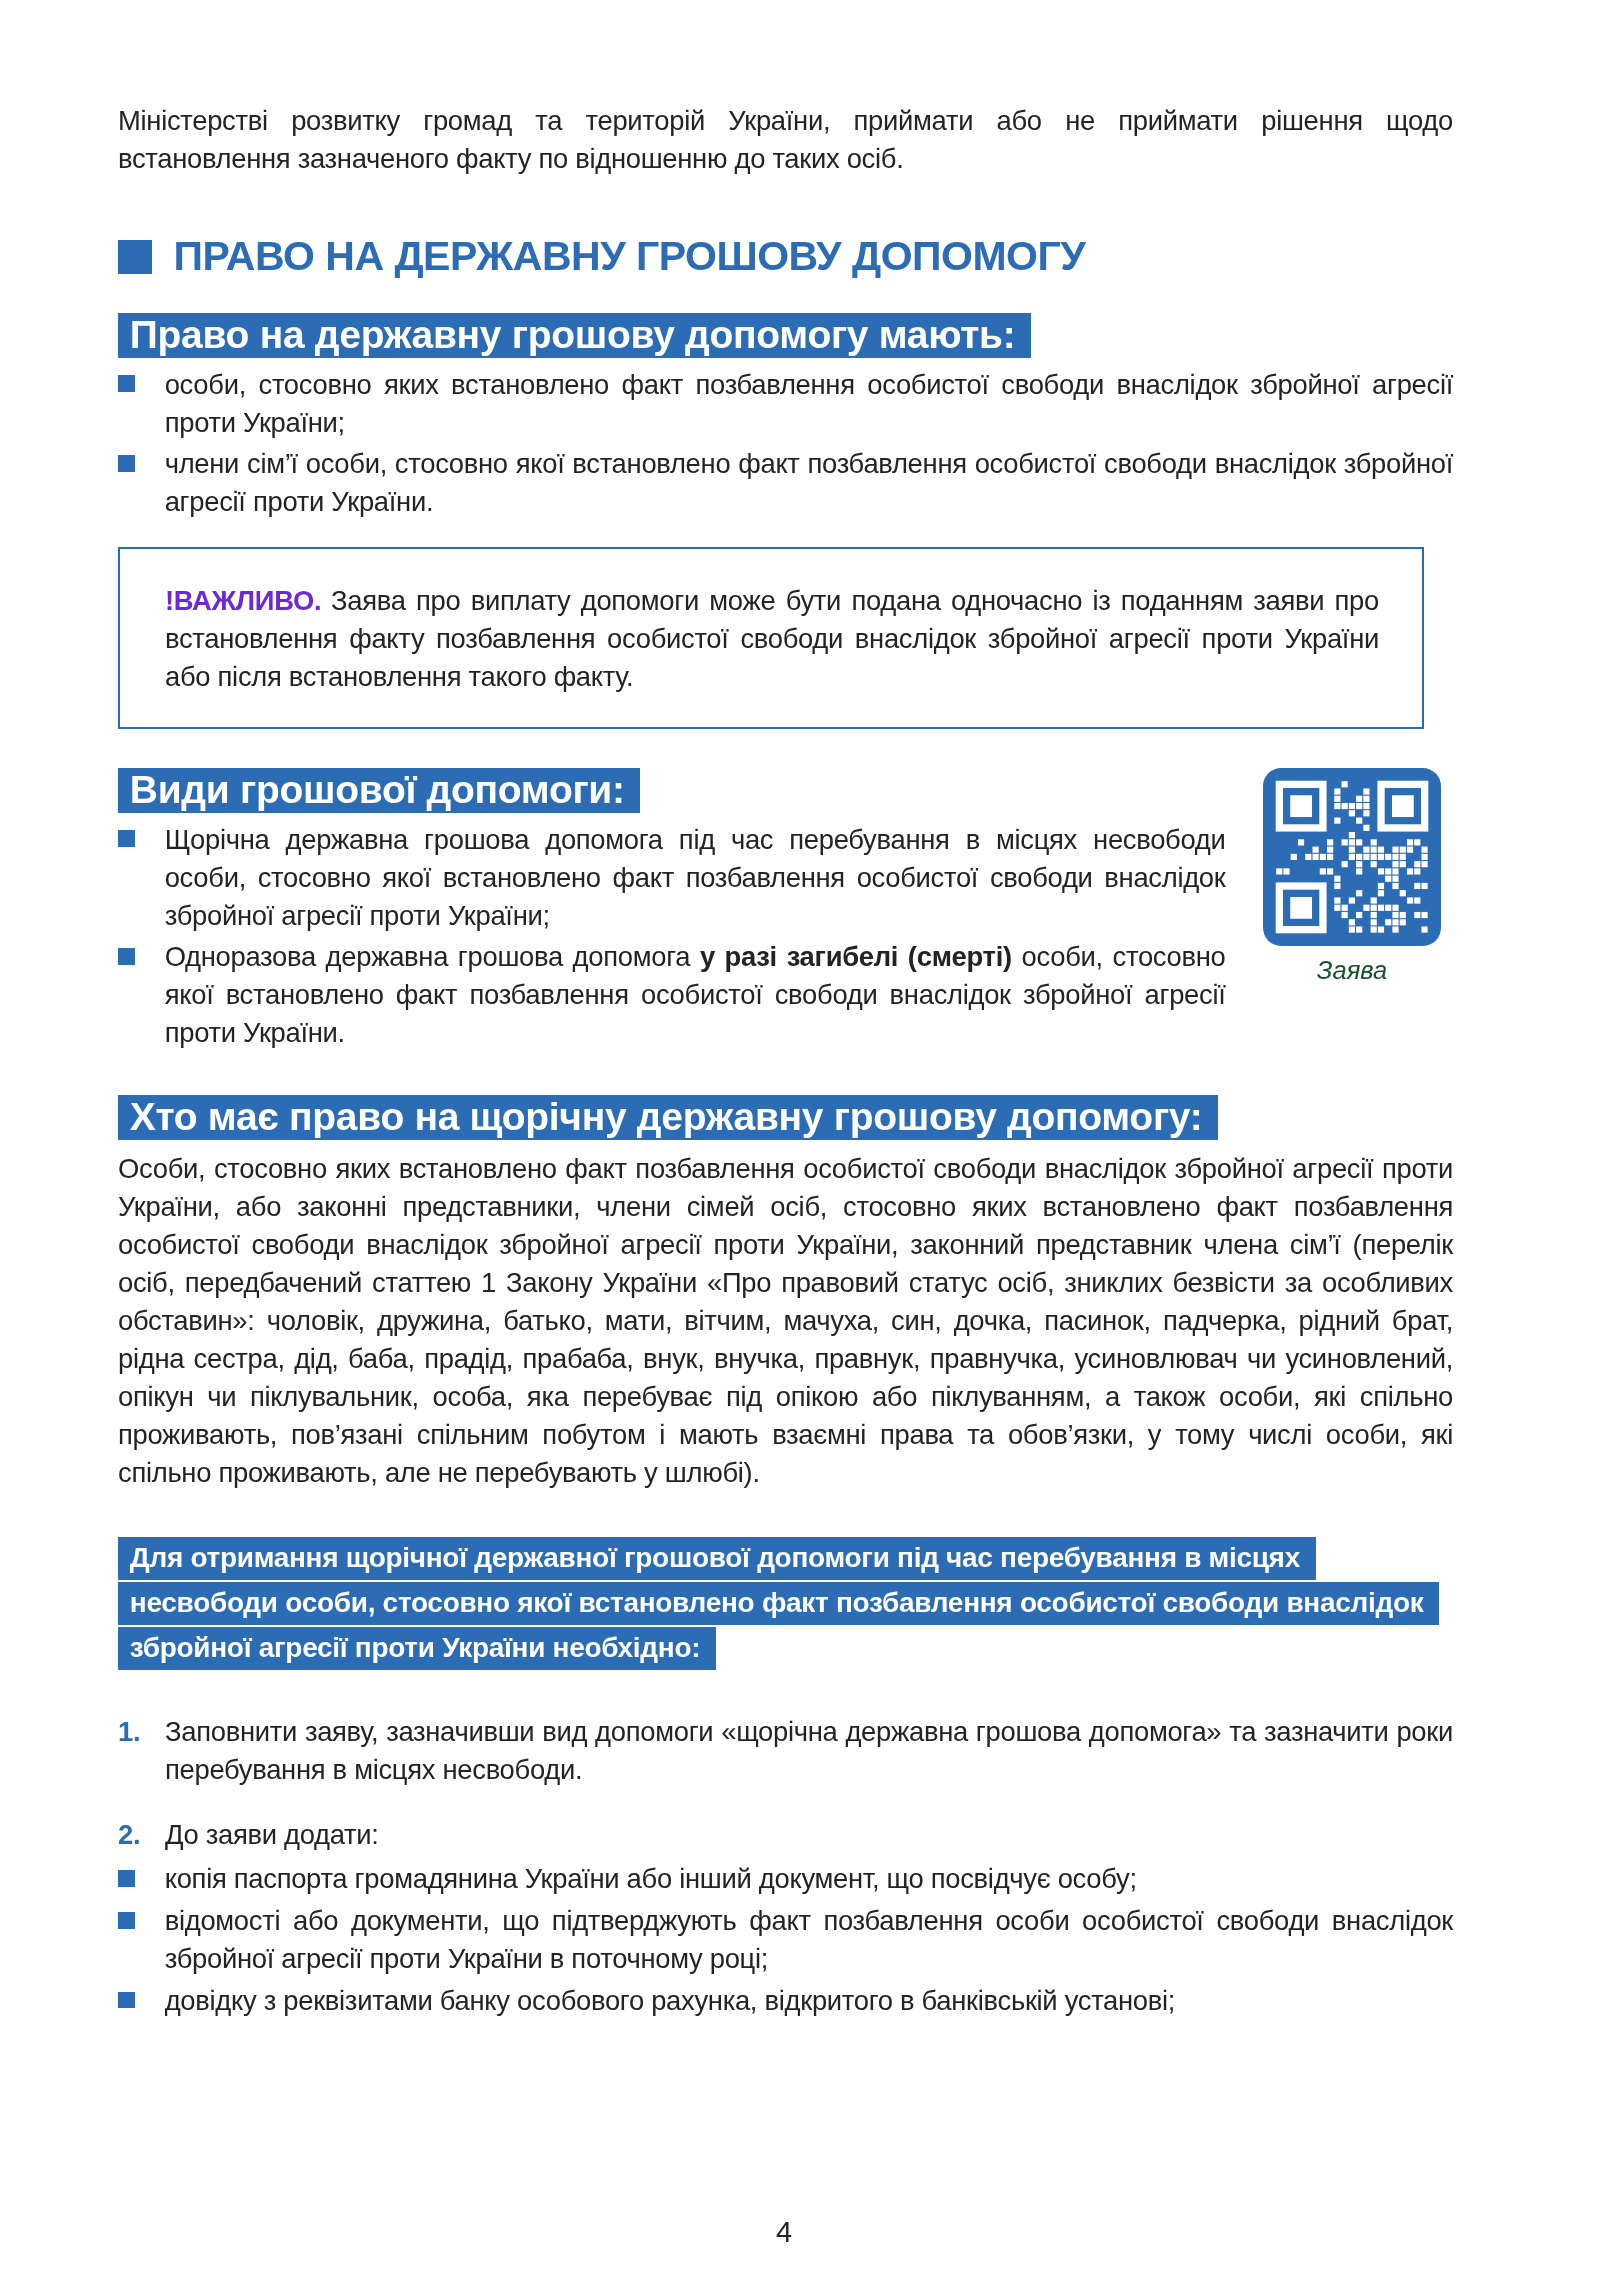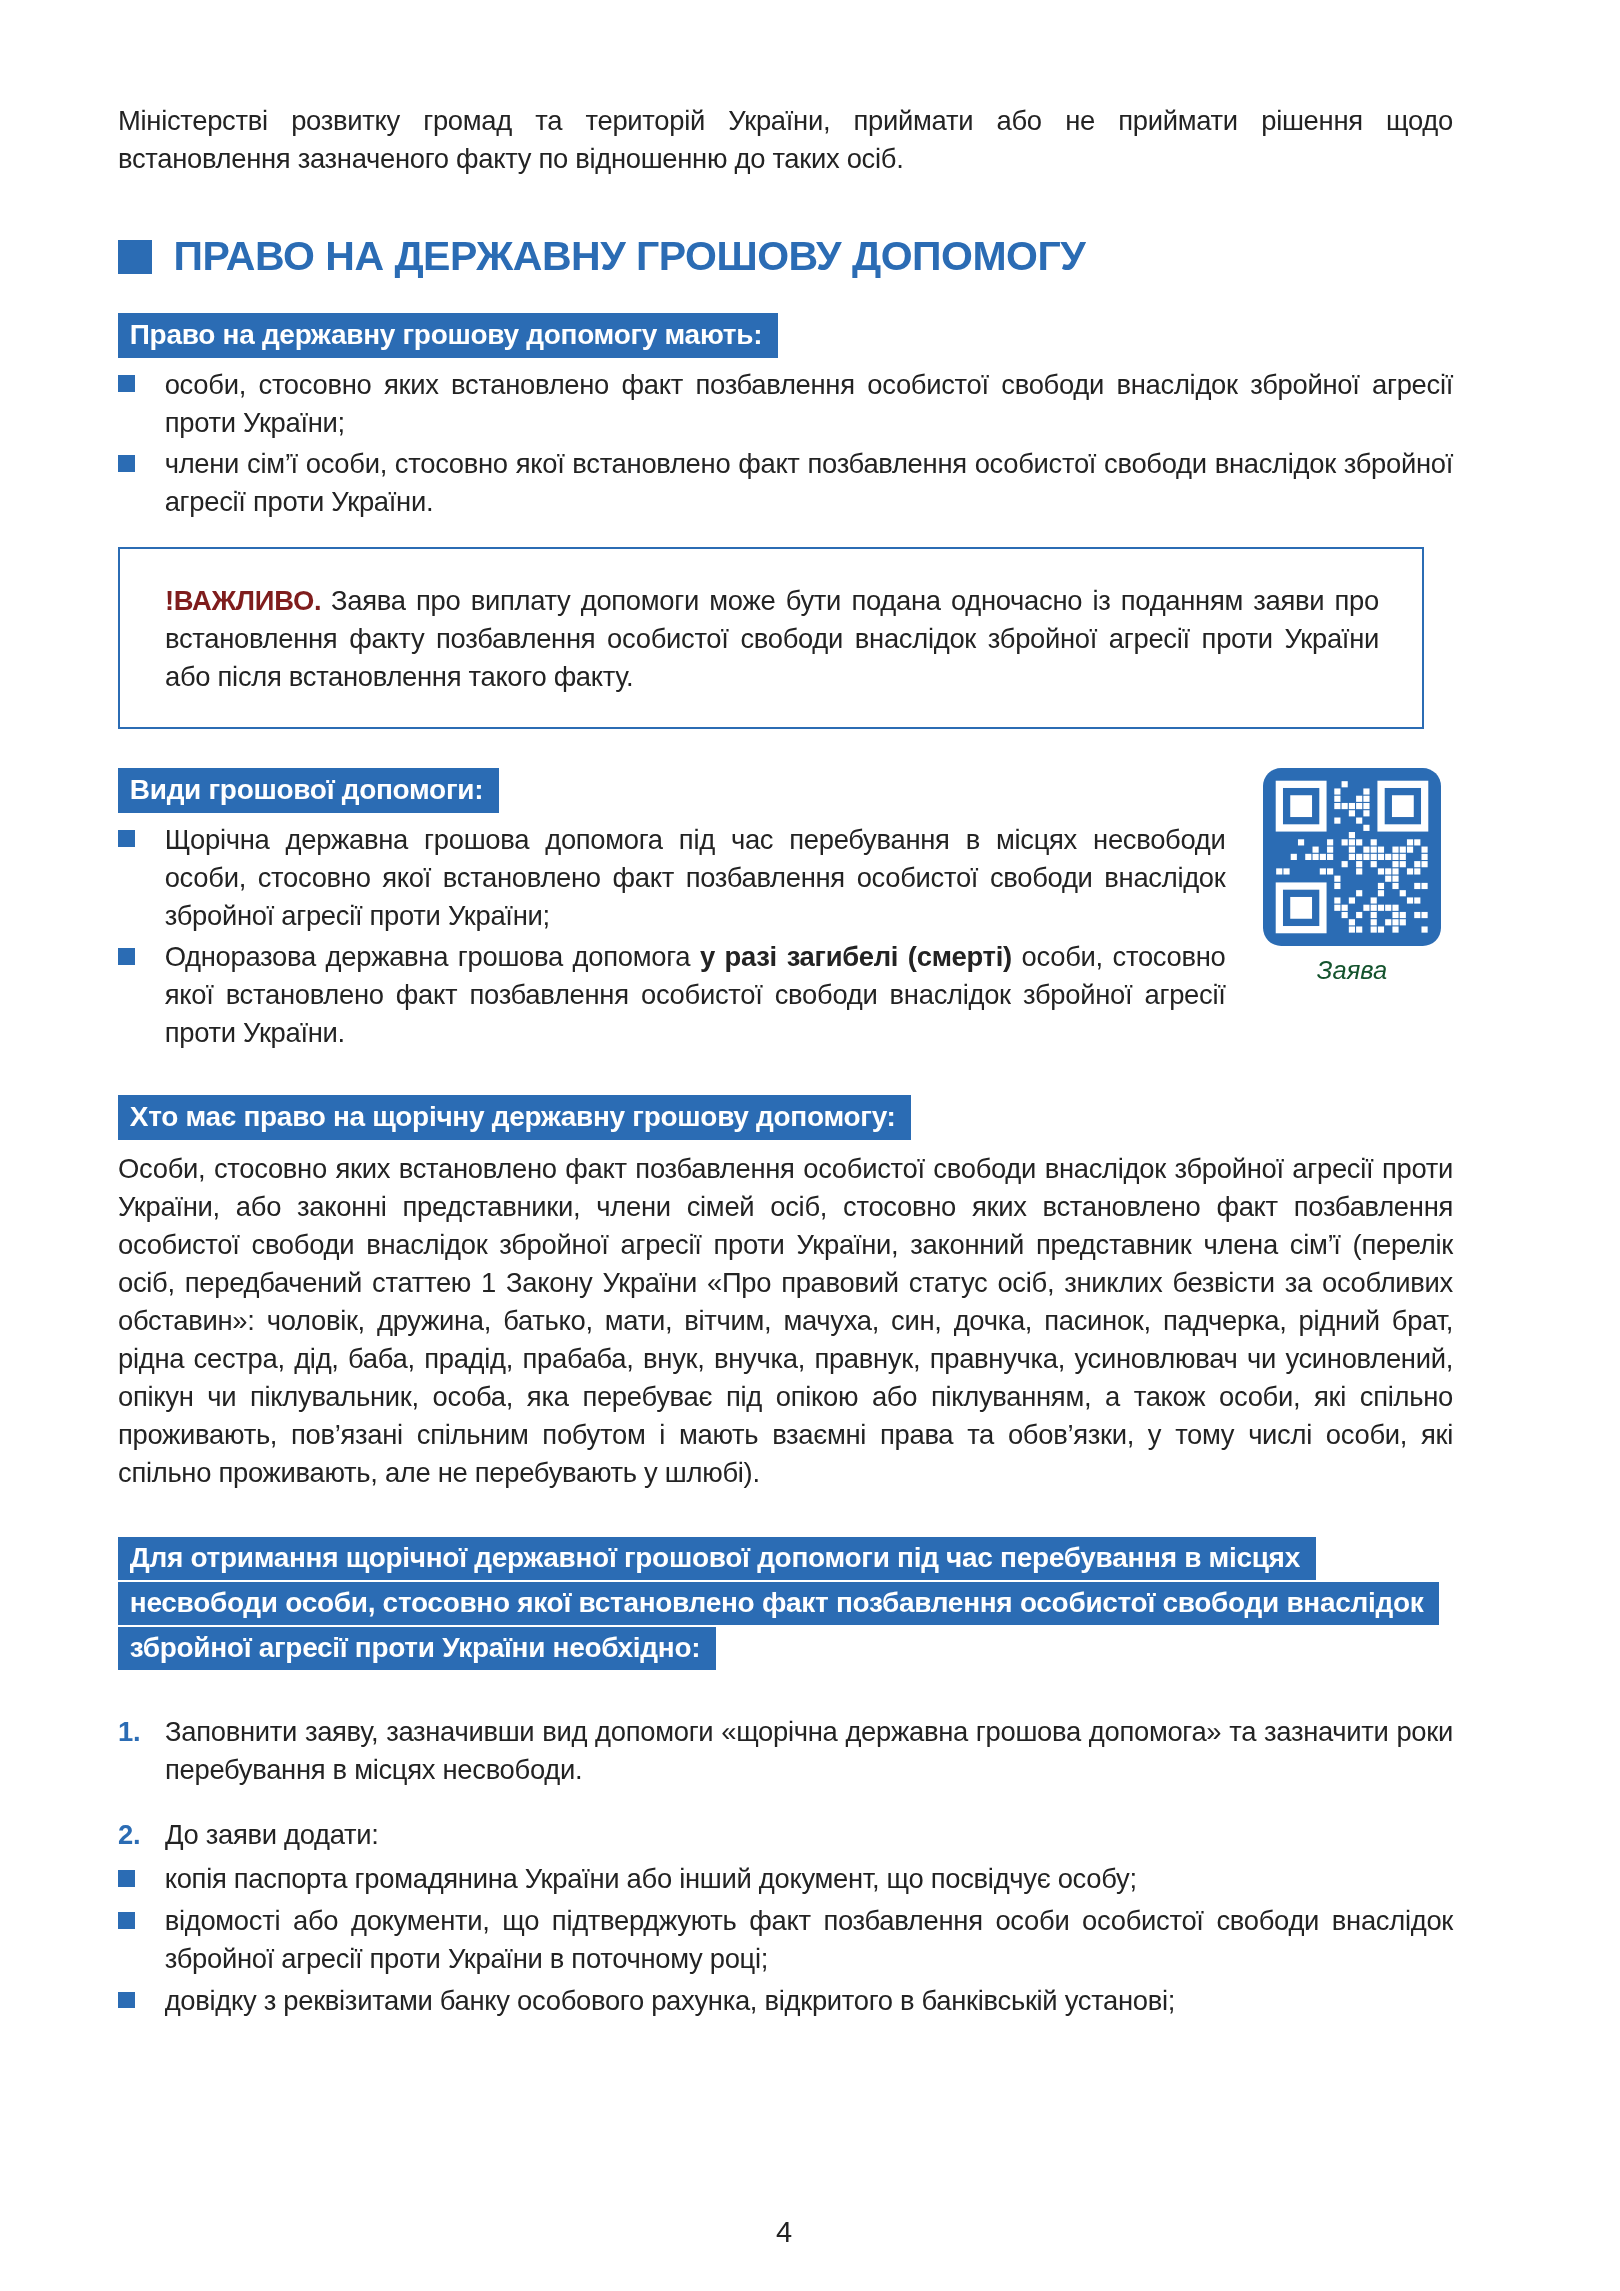--- a/index.html
+++ b/index.html
@@ -46,21 +46,21 @@
     color:#2B6CB4;
     letter-spacing:-0.5px;
   }
   
   .bar{margin:0 0 7.8px 0;}
   .bar span{
     display:inline-block;
     background:#2B6CB4;
     color:#ffffff;
     font-weight:700;
-    font-size:28px;
+    font-size:39px;
     line-height:33px;
     padding:4.9px 15.7px 6.9px 11.8px;
     letter-spacing:-0.3px;
   }
   
   .list{margin:0;}
   .li{
     display:flex;
     margin-bottom:3.9px;
   }
@@ -75,21 +75,21 @@
     flex:1;
   }
   .listA{margin-bottom:25.5px;}
   
   .important{
     border:2.9px solid #2B6CB4;
     margin:0 29px 39px 0;
     padding:33px 43px 31px 45px;
   }
   .important .lead{
-    color:#7f1d1d;
+    color:#6d28d9;
     font-weight:700;
     margin-right:9.8px;
   }
   
   .types-wrap{
     display:flow-root;
     margin-bottom:39px;
   }
   .qr-block{
     float:right;

